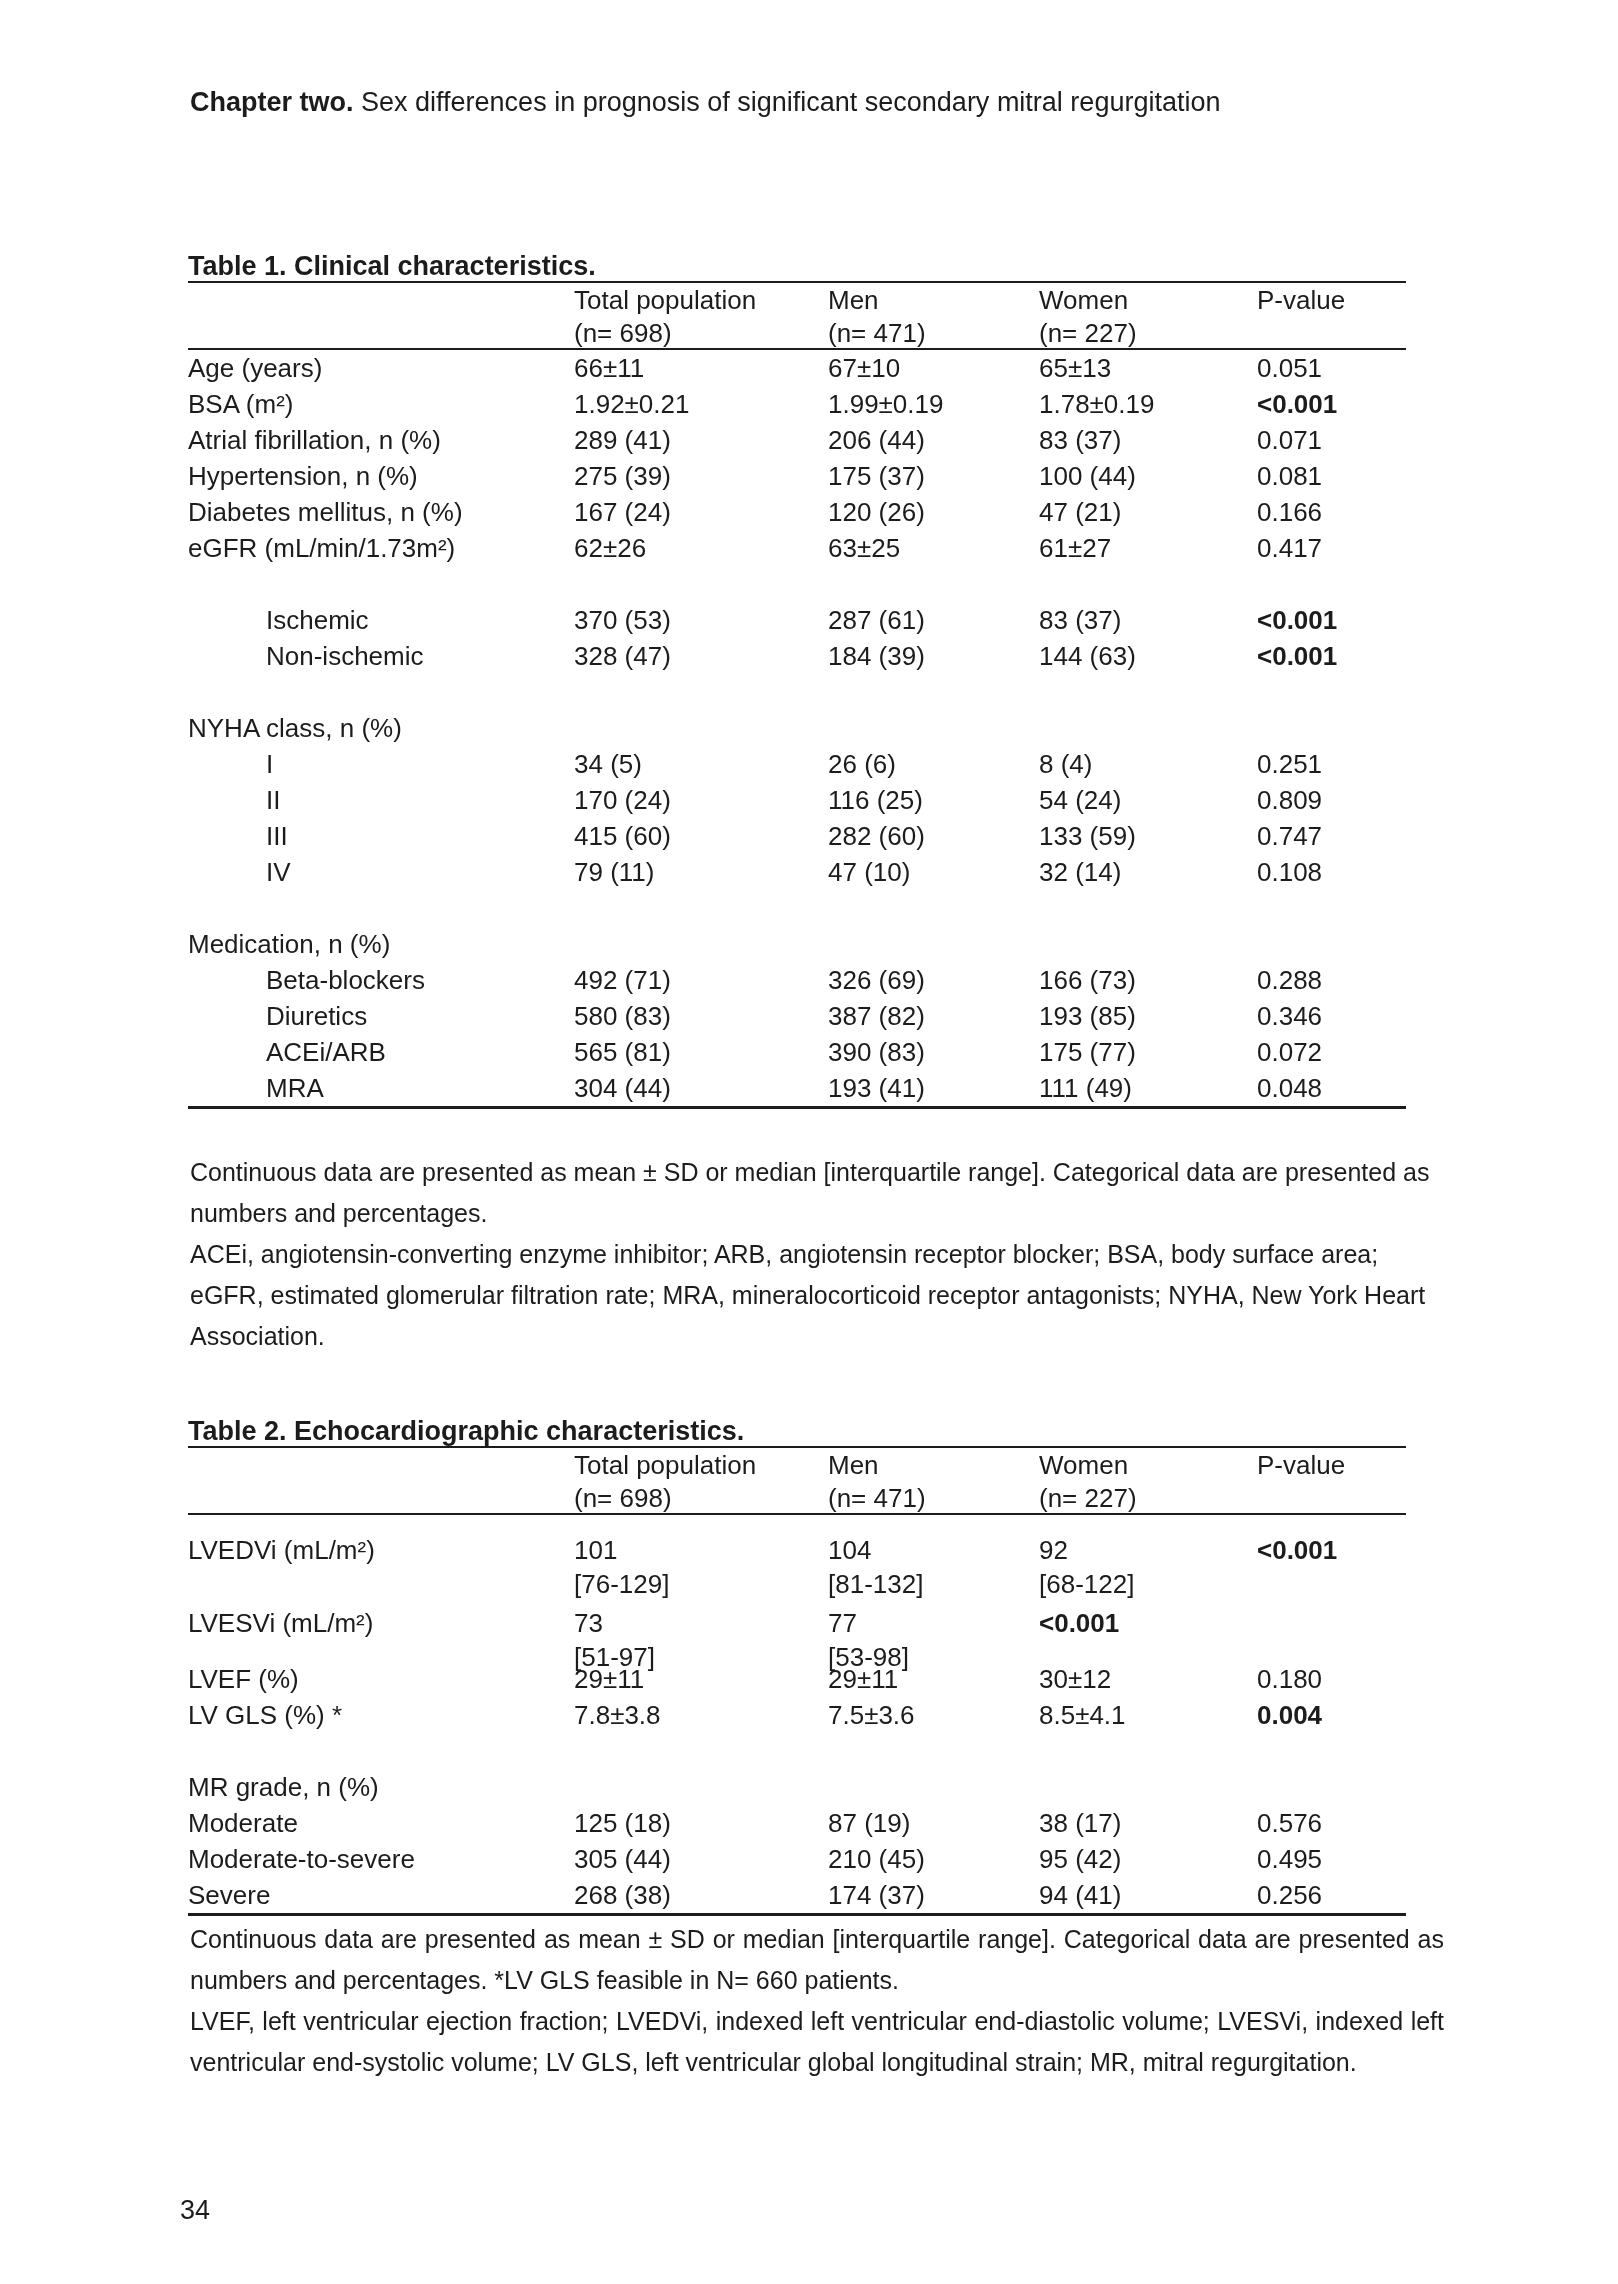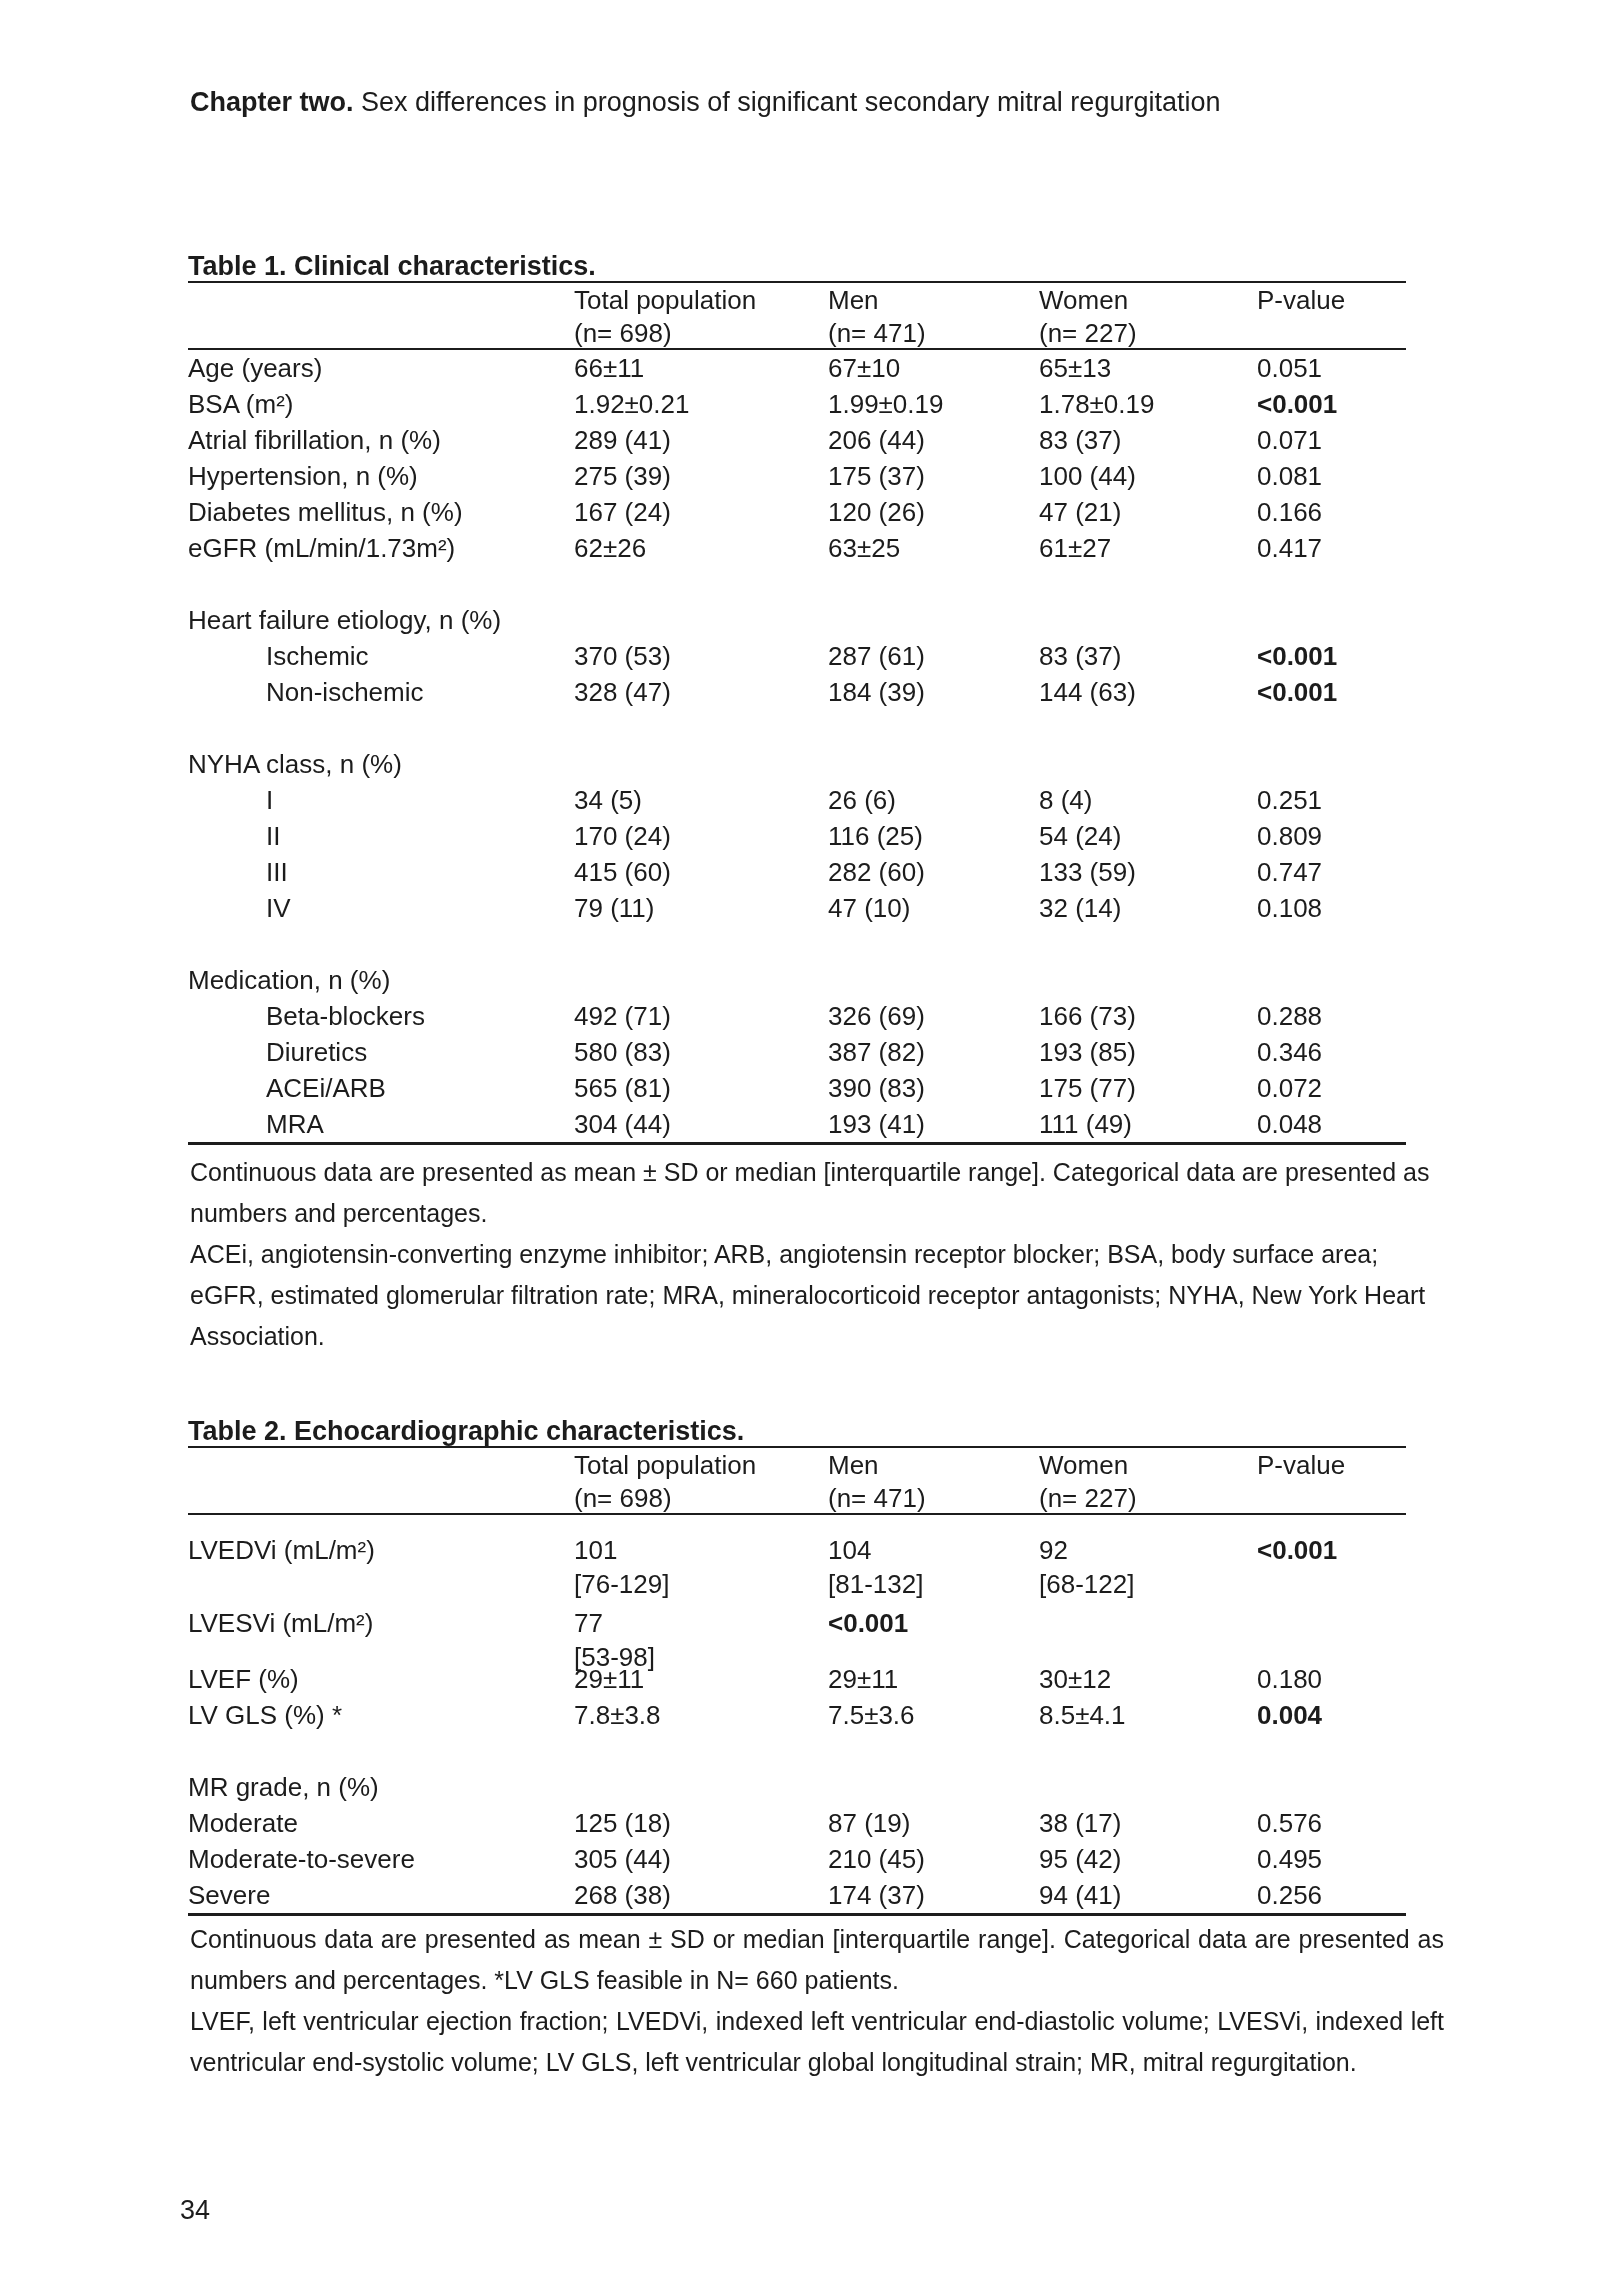--- a/index.html
+++ b/index.html
@@ -122,23 +122,20 @@
       <div class="tr">
         <div class="td label">eGFR (mL/min/1.73m²)</div>
         <div class="td">62±26</div>
         <div class="td">63±25</div>
         <div class="td">61±27</div>
         <div class="td">0.417</div>
       </div>
 
       <div class="tr sp"></div>
 
-      <div class="tr group">
-        <div class="td label">Heart failure etiology, n (%)</div>
-      </div>
       <div class="tr indent">
         <div class="td label">Ischemic</div>
         <div class="td">370 (53)</div>
         <div class="td">287 (61)</div>
         <div class="td">83 (37)</div>
         <div class="td bp">&lt;0.001</div>
       </div>
       <div class="tr indent">
         <div class="td label">Non-ischemic</div>
         <div class="td">328 (47)</div>
@@ -256,20 +253,24 @@
           </div>
         <div class="td">
             <div>92</div>
             <div>[68-122]</div>
           </div>
         <div class="td bp">&lt;0.001</div>
       </div>
       <div class="tr double">
         <div class="td label">LVESVi (mL/m²)</div>
         <div class="td">
+            <div>73</div>
+            <div>[51-97]</div>
+          </div>
+        <div class="td">
             <div>77</div>
             <div>[53-98]</div>
           </div>
         <div class="td bp">&lt;0.001</div>
       </div>
       <div class="tr">
         <div class="td label">LVEF (%)</div>
         <div class="td">29±11</div>
         <div class="td">29±11</div>
         <div class="td">30±12</div>

